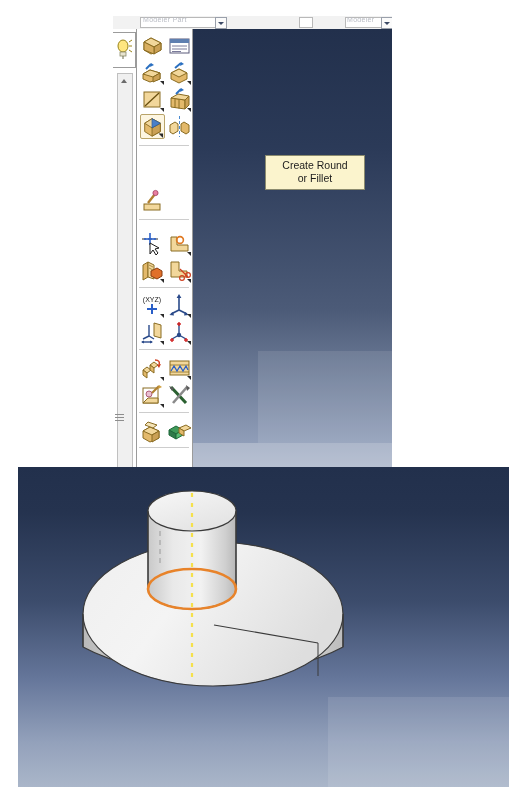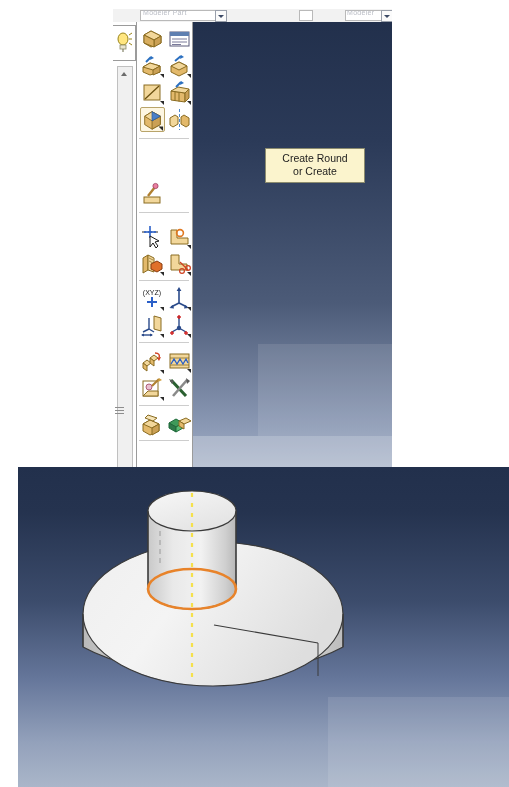--- a/index.html
+++ b/index.html
@@ -2,21 +2,21 @@
 <html><head>
 <meta charset="utf-8">
 <style>
   html,body{margin:0;padding:0;background:#ffffff;}
   body{width:509px;height:787px;position:relative;overflow:hidden;
        font-family:"Liberation Sans",sans-serif;}
 
   .abs{position:absolute;}
 
   
-  #top-panel{left:113px;top:9px;width:279px;height:467px;background:#0ea5e9;overflow:hidden;}
+  #top-panel{left:113px;top:16px;width:279px;height:467px;background:#0ea5e9;overflow:hidden;}
 
   
   #ribbon-strip{left:0;top:0;width:279px;height:13px;background:#f2f2f2;
                 border-bottom:1px solid #c8c8c8;overflow:hidden;}
   .ribbon-ghost{position:absolute;top:1px;height:9px;background:#ffffff;
                 border:1px solid #b9b9b9;}
   .ribbon-txt{position:absolute;top:0px;font-size:7px;color:#b9bcc4;
               white-space:nowrap;overflow:hidden;letter-spacing:.3px;}
   .ribbon-drop{position:absolute;top:1px;width:10px;height:10px;background:#fbfbfb;
                border:1px solid #9aa0ab;}
@@ -351,21 +351,21 @@
     <div class="sep" style="top:418px;"></div>
   </div>
 
   <div id="top-viewport" class="abs">
     <div id="vp-light-a" class="abs"></div>
     <div id="vp-light-b" class="abs"></div>
   </div>
 
   <div id="tooltip" class="abs">
     <div>Create Round</div>
-    <div>or Create</div>
+    <div>or Fillet</div>
   </div>
 </div>
 
 <div id="bottom-panel" class="abs">
   <div id="model-light-rect" class="abs"></div>
 
   <svg width="491" height="320" viewBox="0 0 491 320" style="position:absolute;left:0;top:0;">
     <defs>
       <linearGradient id="gDiscTop" x1="0" y1="0" x2="1" y2="0.4">
         <stop offset="0%" stop-color="#efefef"></stop>

